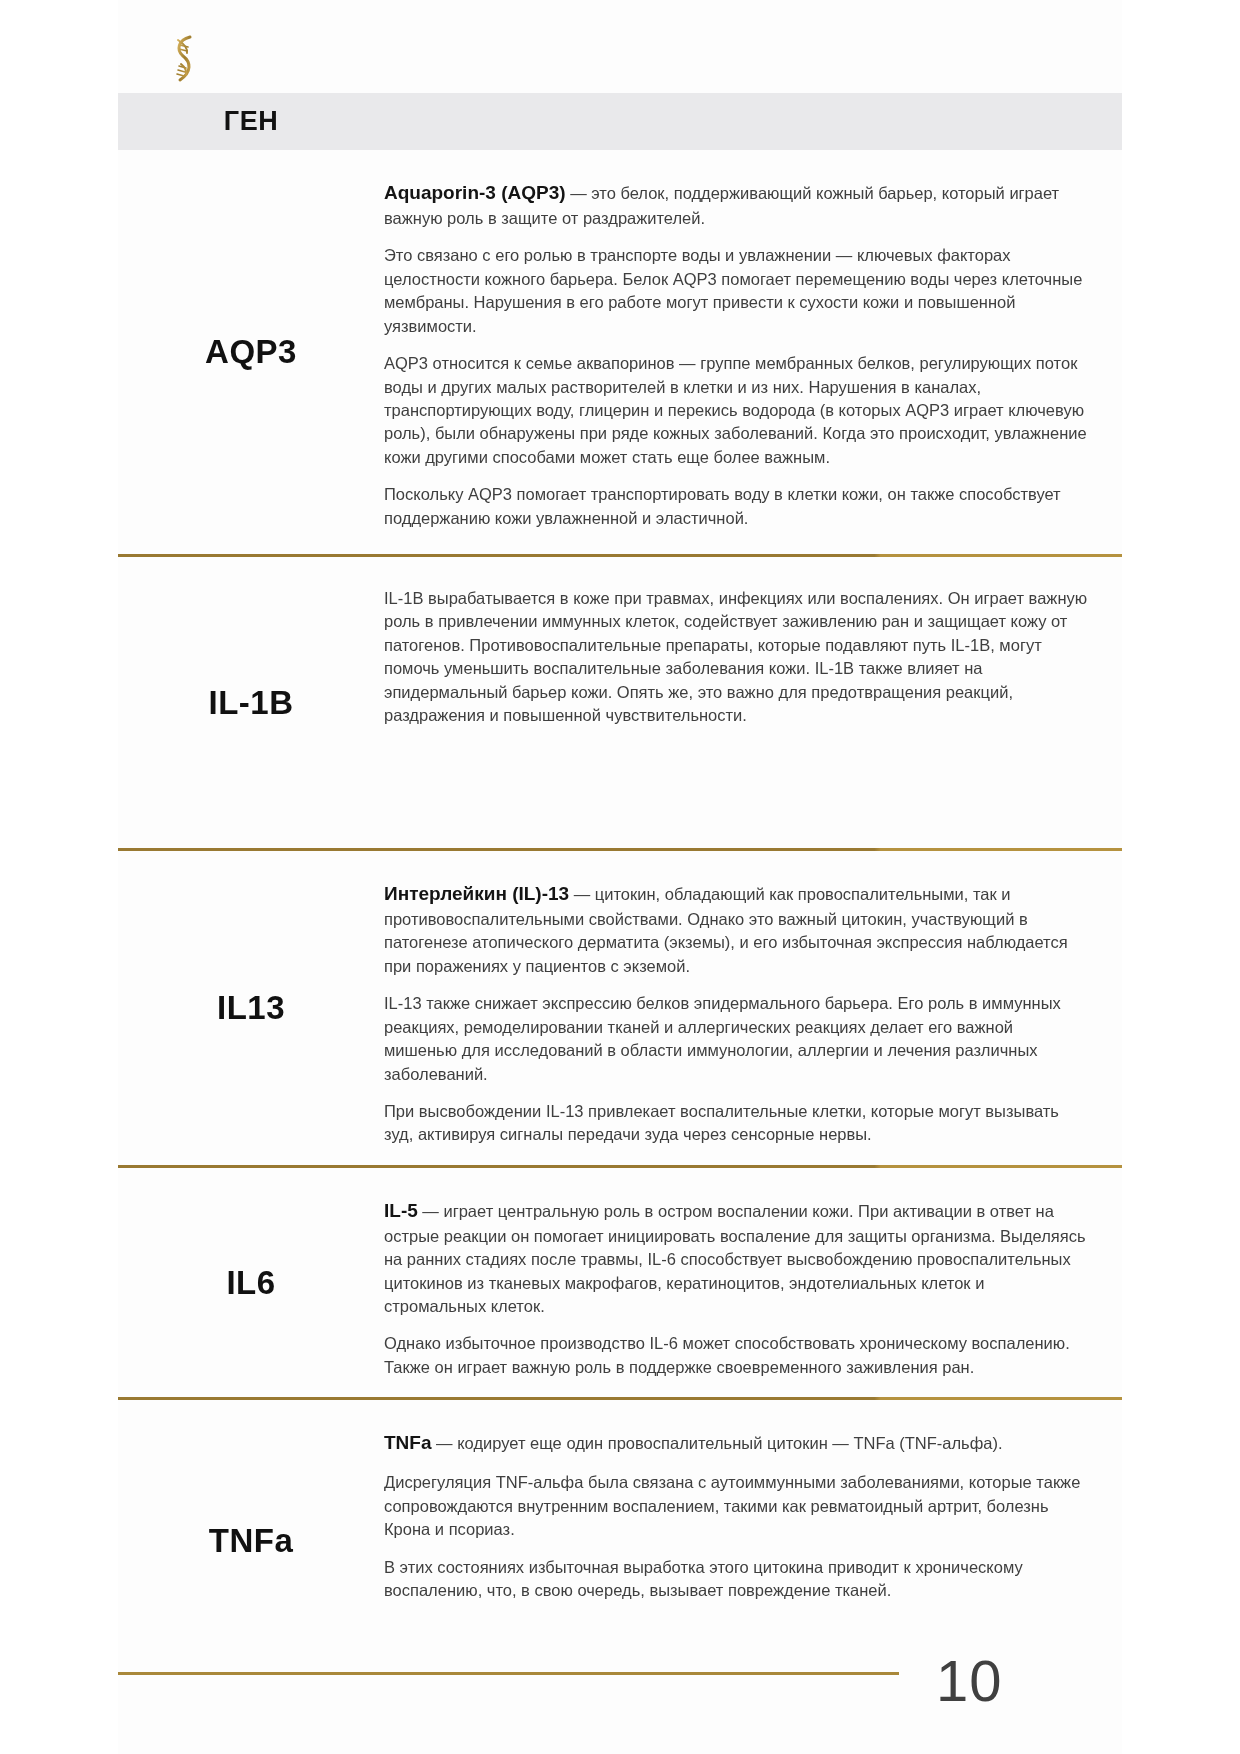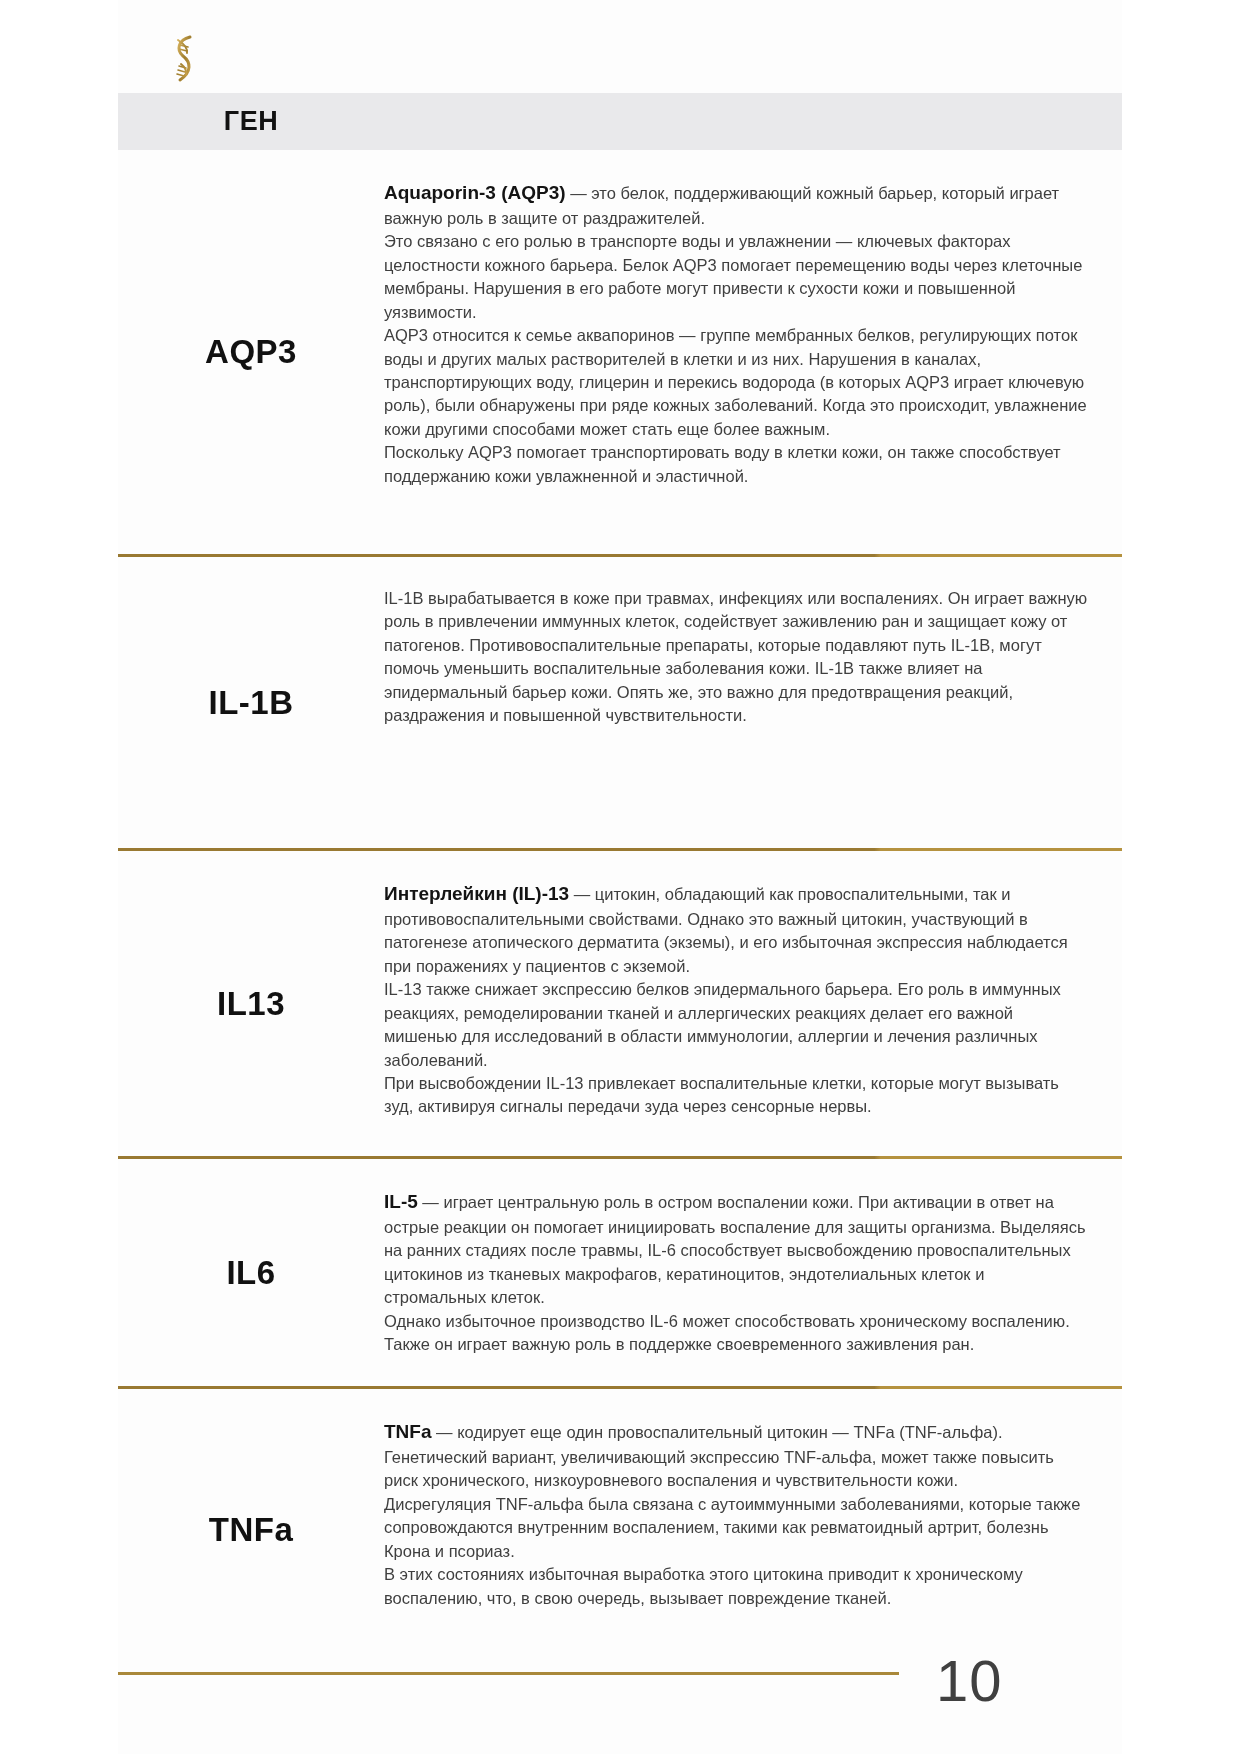--- a/index.html
+++ b/index.html
@@ -76,21 +76,21 @@
   }
   .desc-col{
     width:705px;
     flex:0 0 705px;
     padding:30px 0 18px 0;
     font-size:16.5px;
     line-height:1.42;
     color:#3f3f3f;
   }
   .desc-col p{margin:0;}
-  .desc-col p + p{}
+  .desc-col p + p{margin-top:14px;}
   .lead{
     font-size:19px;
     font-weight:700;
     color:#141414;
   }
   .divider{
     width:1240px;
     height:3px;
     background:linear-gradient(to right,#997932 0%,#997932 61%,#b5923f 61.5%,#b5923f 100%);
   }
@@ -192,21 +192,20 @@
     </div>
 
     <div class="divider"></div>
 
     <div class="gene-row r4">
       <div class="gene-col">
         <div class="gene-name">TNFa</div>
       </div>
       <div class="desc-col">
         <p><span class="lead">TNFa</span><span> — кодирует еще один провоспалительный цитокин — TNFa (TNF-альфа).</span></p>
-        <p><span>Генетический вариант, увеличивающий экспрессию TNF-альфа, может также повысить риск хронического, низкоуровневого воспаления и чувствительности кожи.</span></p>
         <p><span>Дисрегуляция TNF-альфа была связана с аутоиммунными заболеваниями, которые также сопровождаются внутренним воспалением, такими как ревматоидный артрит, болезнь Крона и псориаз.</span></p>
         <p><span>В этих состояниях избыточная выработка этого цитокина приводит к хроническому воспалению, что, в свою очередь, вызывает повреждение тканей.</span></p>
       </div>
     </div>
 
   </div>
 
   <div class="footer">
     <div class="footer-line"></div>
     <div class="page-number">10</div>

